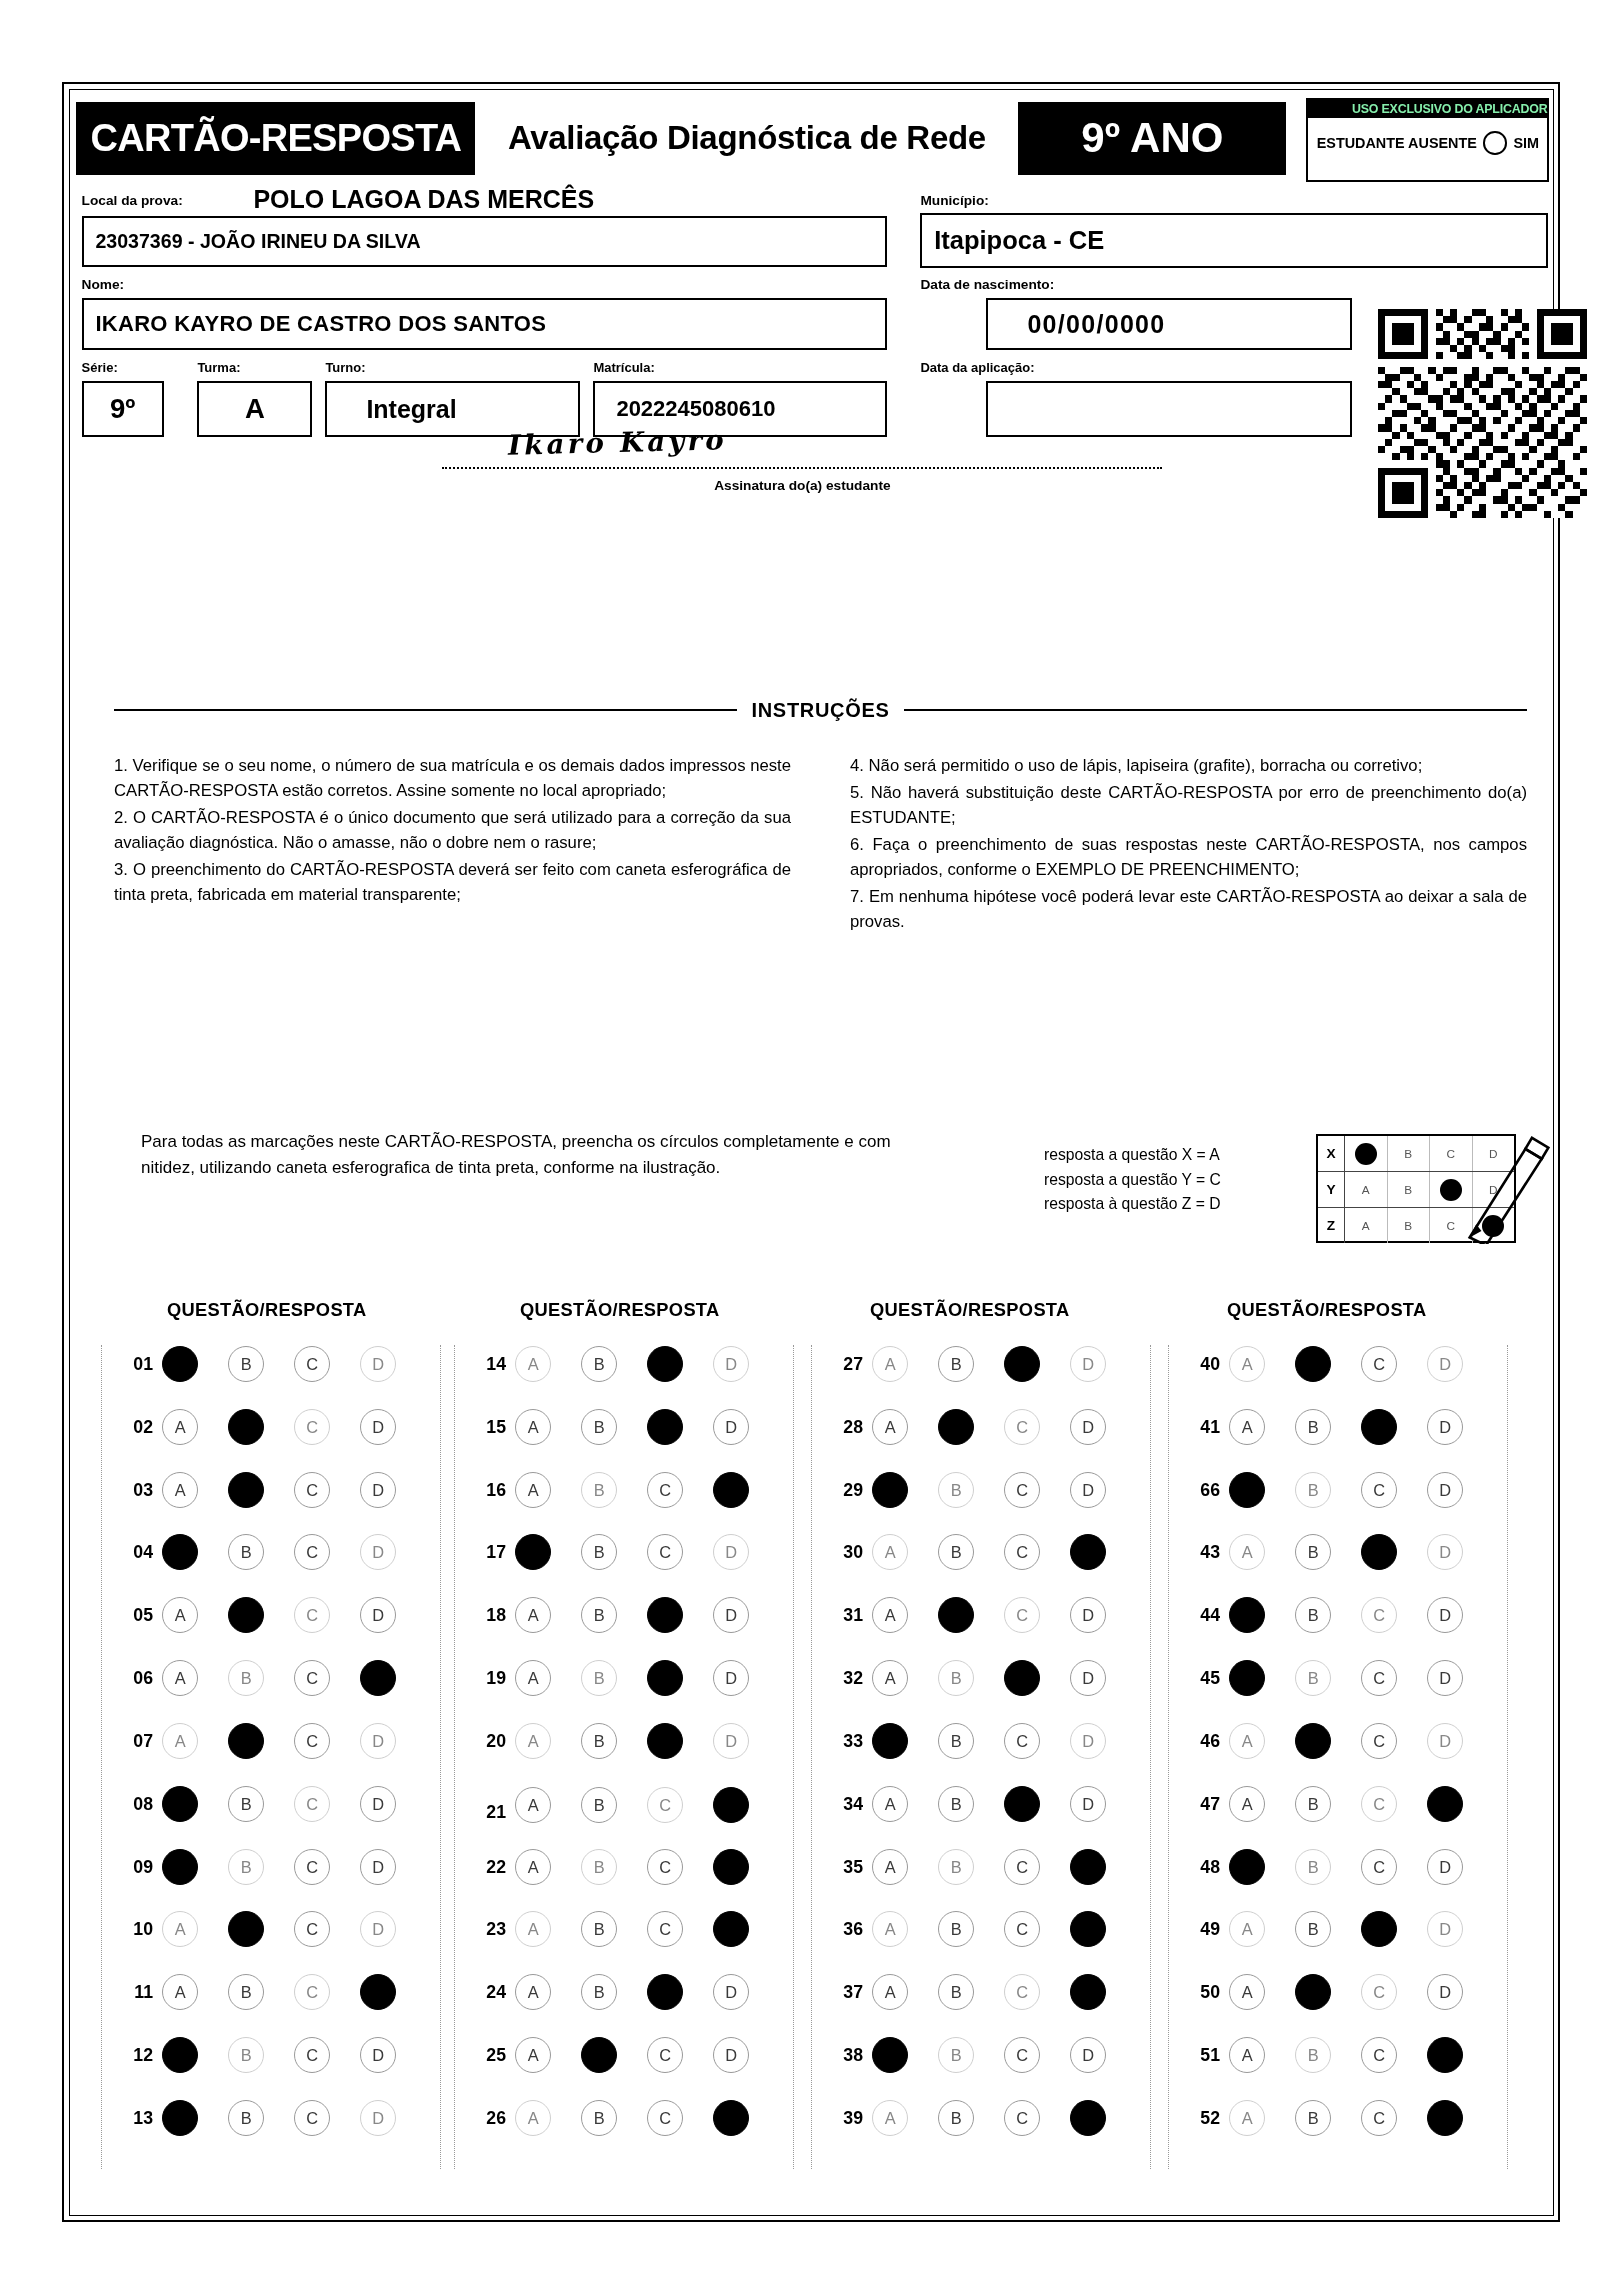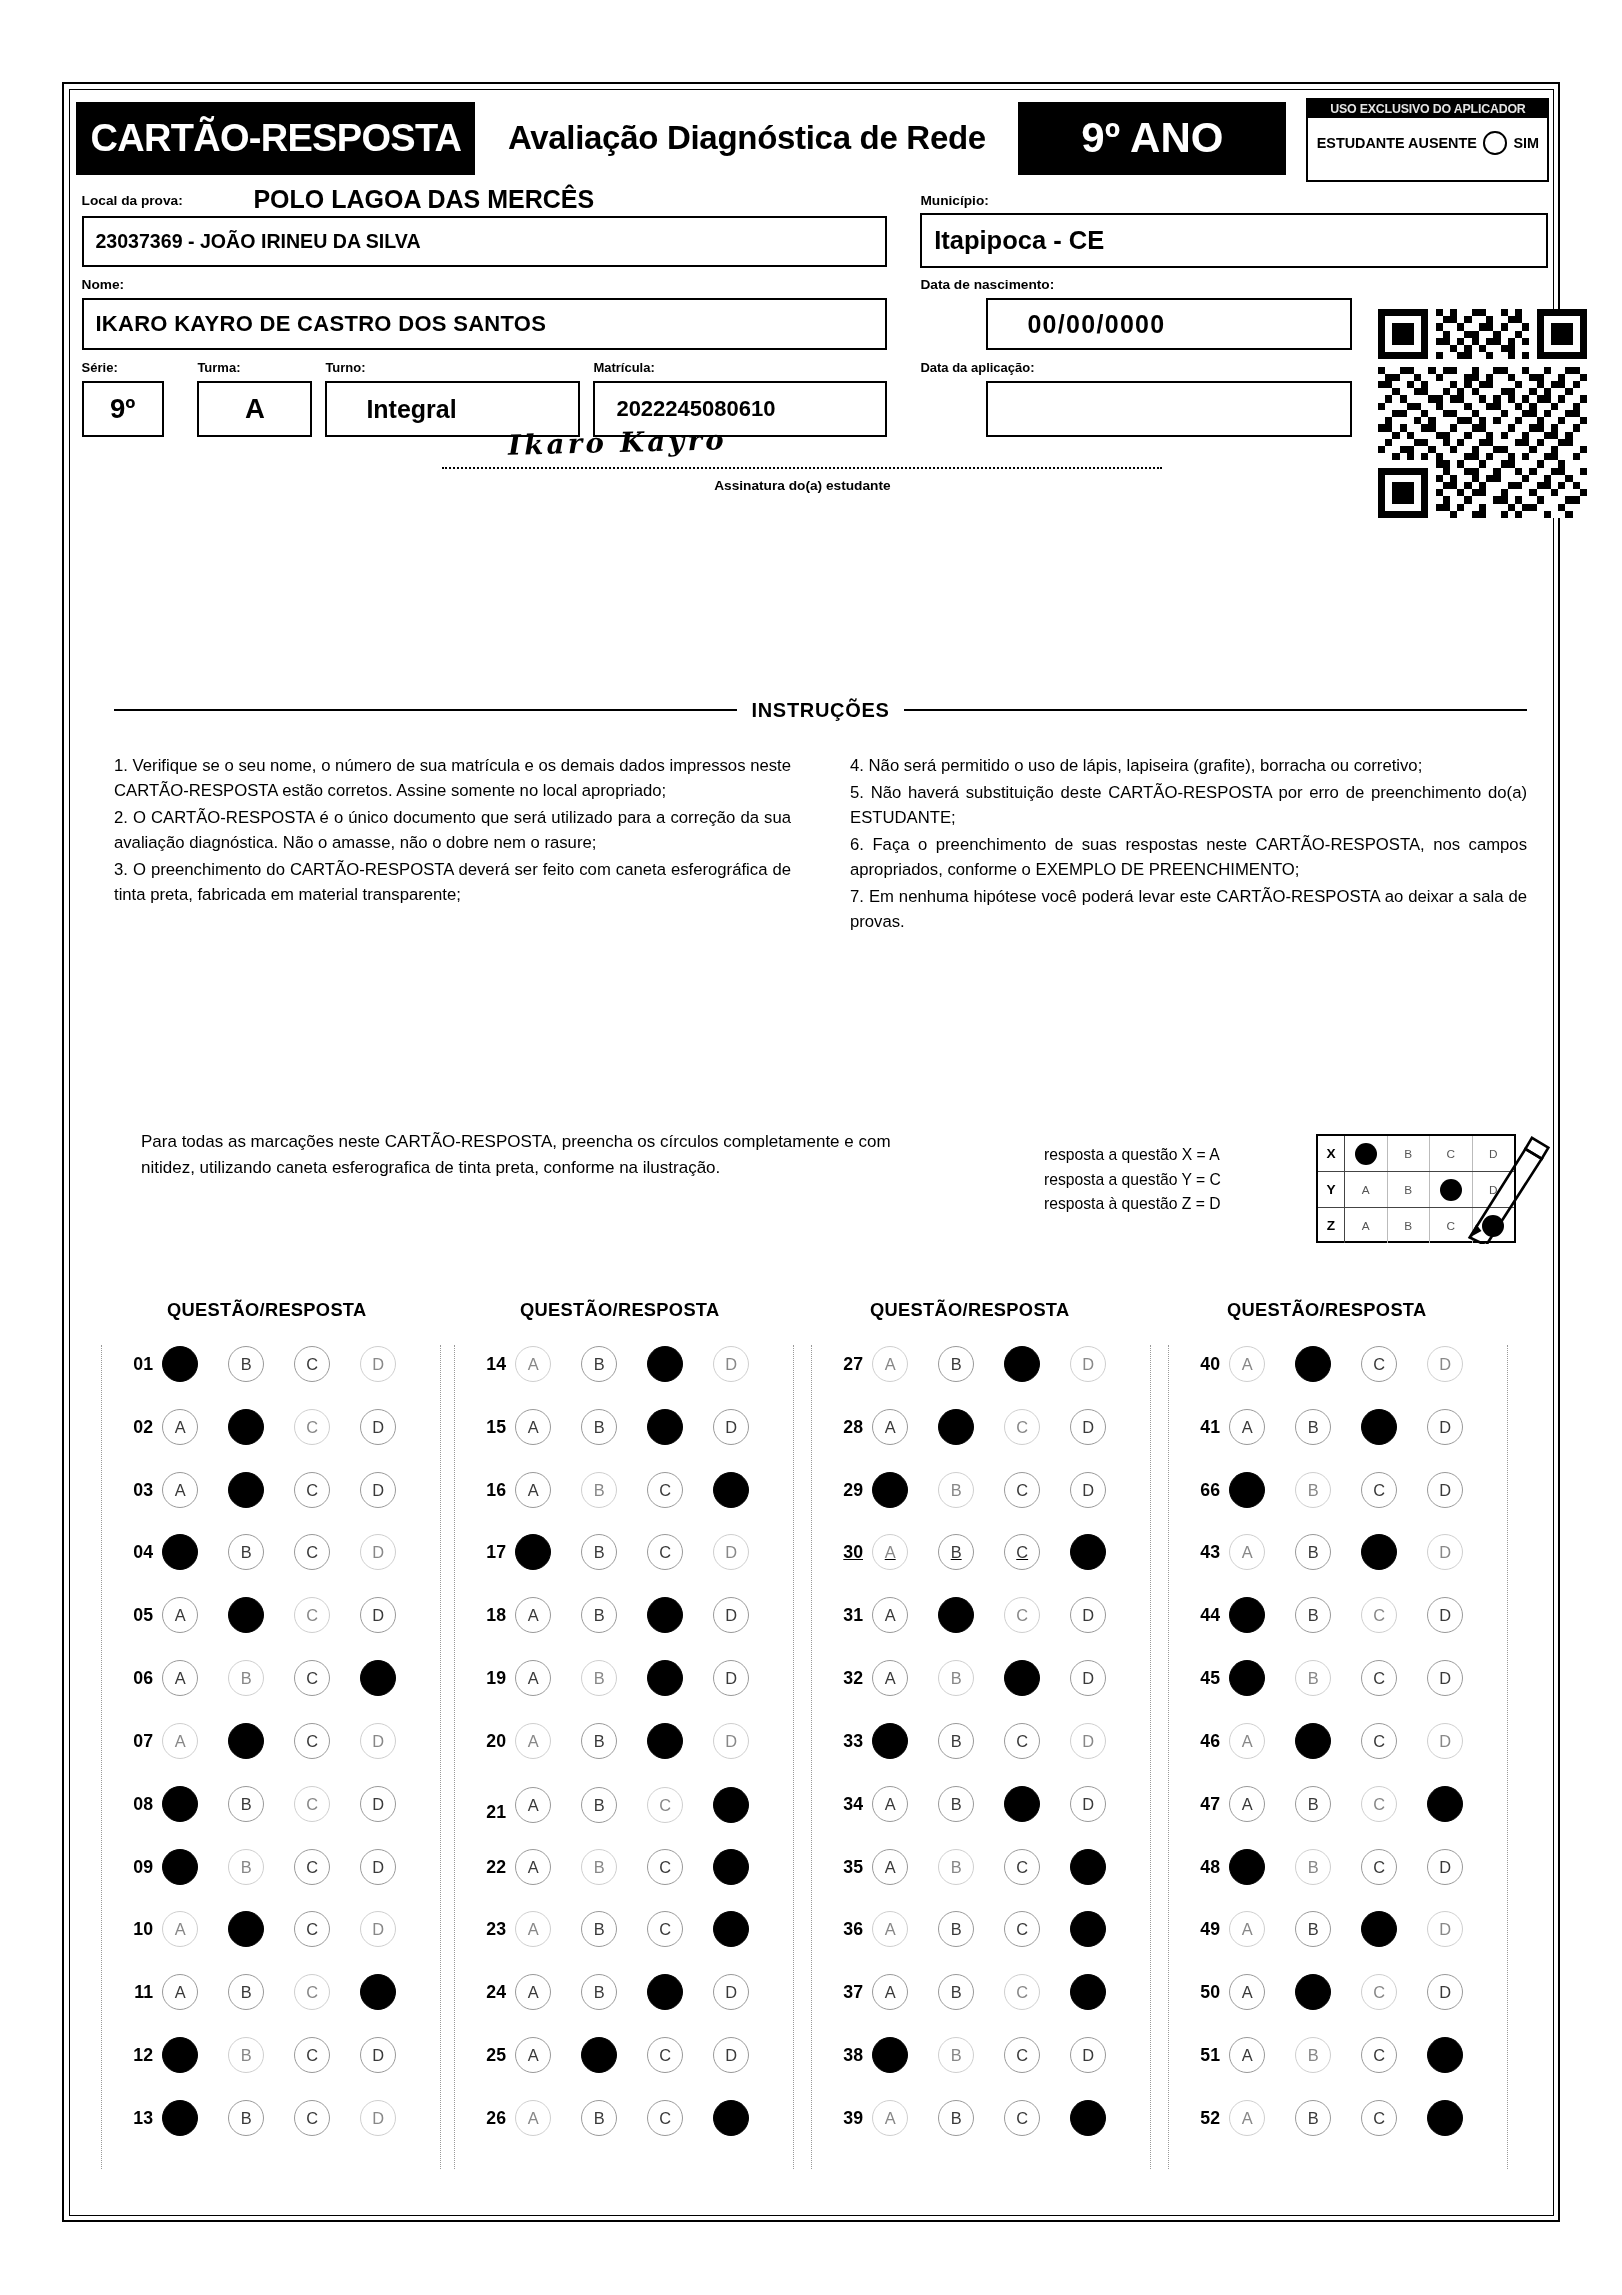--- a/index.html
+++ b/index.html
@@ -46,22 +46,22 @@
     position:absolute; left:942px; top:5.2px; width:268px; height:73px;
     background:#000; color:#fff;
     display:flex; align-items:center; justify-content:center;
     font-size:42px; font-weight:bold;
   }
   .hdr-aplic {
     position:absolute; left:1230px; top:1.3px; width:239px; height:80px;
     border:2px solid #000;
   }
   .hdr-aplic .bar {
-    background:#000; color:#e5e5e5; font-size:12.4px; font-weight:bold;
-    text-align:center; padding:2.6px 0 2px 0; letter-spacing:-0.2px;
+    background:#000; color:#86efac; font-size:12.4px; font-weight:bold;
+    text-align:right; padding:2.6px 0 2px 0; letter-spacing:-0.2px;
   }
   .hdr-aplic .row {
     display:flex; align-items:center; justify-content:center;
     gap:6.5px; padding-top:13px; font-size:14.4px; font-weight:bold;
   }
   .circle-empty {
     width:19.6px; height:19.6px; border:2px solid #000; border-radius:50%;
     display:inline-block;
   }
 
@@ -764,21 +764,21 @@
           <div class="bub faint">C</div>
           <div class="bub">D</div>
         </div>
         <div class="q-row" style="top: 126px;">
           <div class="q-num">29</div>
           <div class="bub marked">A</div>
           <div class="bub faint">B</div>
           <div class="bub">C</div>
           <div class="bub">D</div>
         </div>
-        <div class="q-row" style="top: 188px; text-decoration: underline;">
+        <div class="q-row" style="top: 188px;">
           <div class="q-num">30</div>
           <div class="bub faint">A</div>
           <div class="bub">B</div>
           <div class="bub">C</div>
           <div class="bub marked">D</div>
         </div>
         <div class="q-row" style="top: 251px;">
           <div class="q-num">31</div>
           <div class="bub">A</div>
           <div class="bub marked">B</div>

